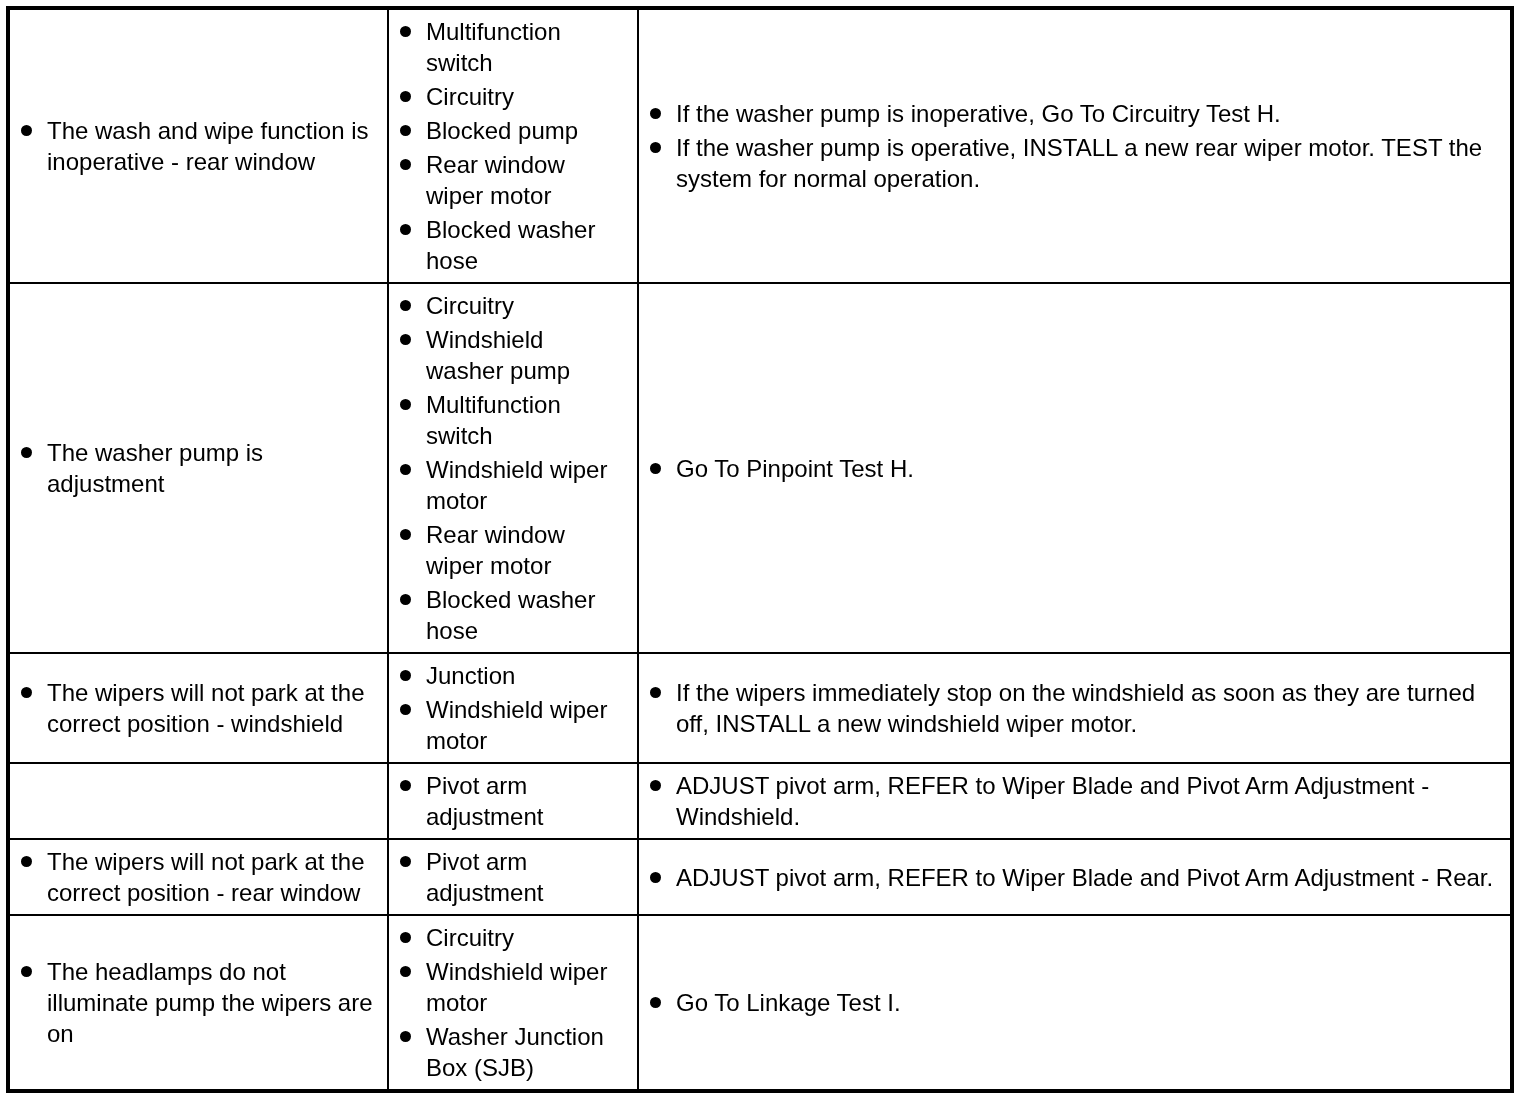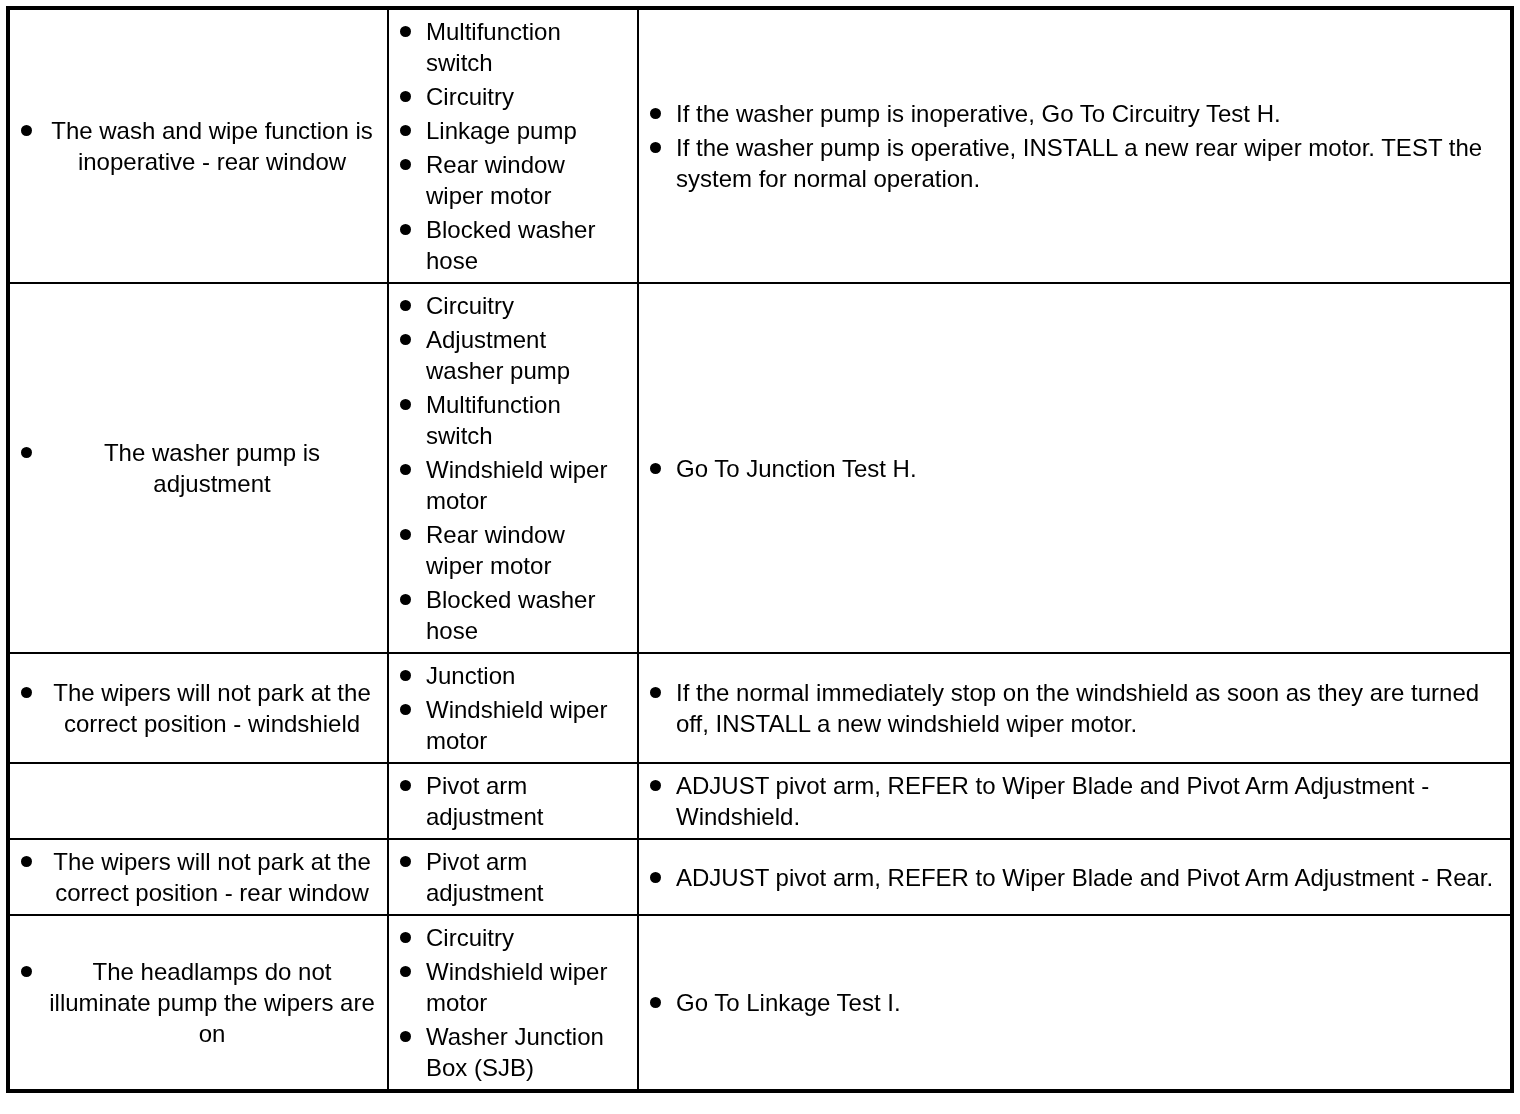--- a/index.html
+++ b/index.html
@@ -24,21 +24,20 @@
     vertical-align: middle;
     padding: 6px 10px;
     font-size: 24px;
     line-height: 31px;
     background: #ffffff;
   }
   td.col-condition {
     width: 380px;
     padding-left: 22px;
     padding-right: 12px;
-    text-align: center;
   }
   td.col-sources {
     width: 250px;
     padding-left: 22px;
     padding-right: 6px;
   }
   td.col-actions {
     padding-left: 22px;
     padding-right: 34px;
   }
@@ -75,21 +74,21 @@
       <tr>
         <td class="col-condition">
           <ul class="bullets">
               <li>The wash and wipe function is inoperative - rear window</li>
             </ul>
         </td>
         <td class="col-sources">
           <ul class="bullets">
               <li>Multifunction switch</li>
               <li>Circuitry</li>
-              <li>Linkage pump</li>
+              <li>Blocked pump</li>
               <li>Rear window wiper motor</li>
               <li>Blocked washer hose</li>
             </ul>
         </td>
         <td class="col-actions">
           <ul class="bullets">
               <li>If the washer pump is inoperative, Go To Circuitry Test H.</li>
               <li>If the washer pump is operative, INSTALL a new rear wiper motor. TEST the system for normal operation.</li>
             </ul>
         </td>
@@ -97,49 +96,49 @@
 
       <tr>
         <td class="col-condition">
           <ul class="bullets">
               <li>The washer pump is adjustment</li>
             </ul>
         </td>
         <td class="col-sources">
           <ul class="bullets">
               <li>Circuitry</li>
-              <li>Adjustment washer pump</li>
+              <li>Windshield washer pump</li>
               <li>Multifunction switch</li>
               <li>Windshield wiper motor</li>
               <li>Rear window wiper motor</li>
               <li>Blocked washer hose</li>
             </ul>
         </td>
         <td class="col-actions">
           <ul class="bullets">
-              <li>Go To Junction Test H.</li>
+              <li>Go To Pinpoint Test H.</li>
             </ul>
         </td>
       </tr>
 
       <tr>
         <td class="col-condition">
           <ul class="bullets">
               <li>The wipers will not park at the correct position - windshield</li>
             </ul>
         </td>
         <td class="col-sources">
           <ul class="bullets">
               <li>Junction</li>
               <li>Windshield wiper motor</li>
             </ul>
         </td>
         <td class="col-actions">
           <ul class="bullets">
-              <li>If the normal immediately stop on the windshield as soon as they are turned off, INSTALL a new windshield wiper motor.</li>
+              <li>If the wipers immediately stop on the windshield as soon as they are turned off, INSTALL a new windshield wiper motor.</li>
             </ul>
         </td>
       </tr>
 
       <tr>
         <td class="col-condition">
           <ul class="bullets"></ul>
         </td>
         <td class="col-sources">
           <ul class="bullets">

